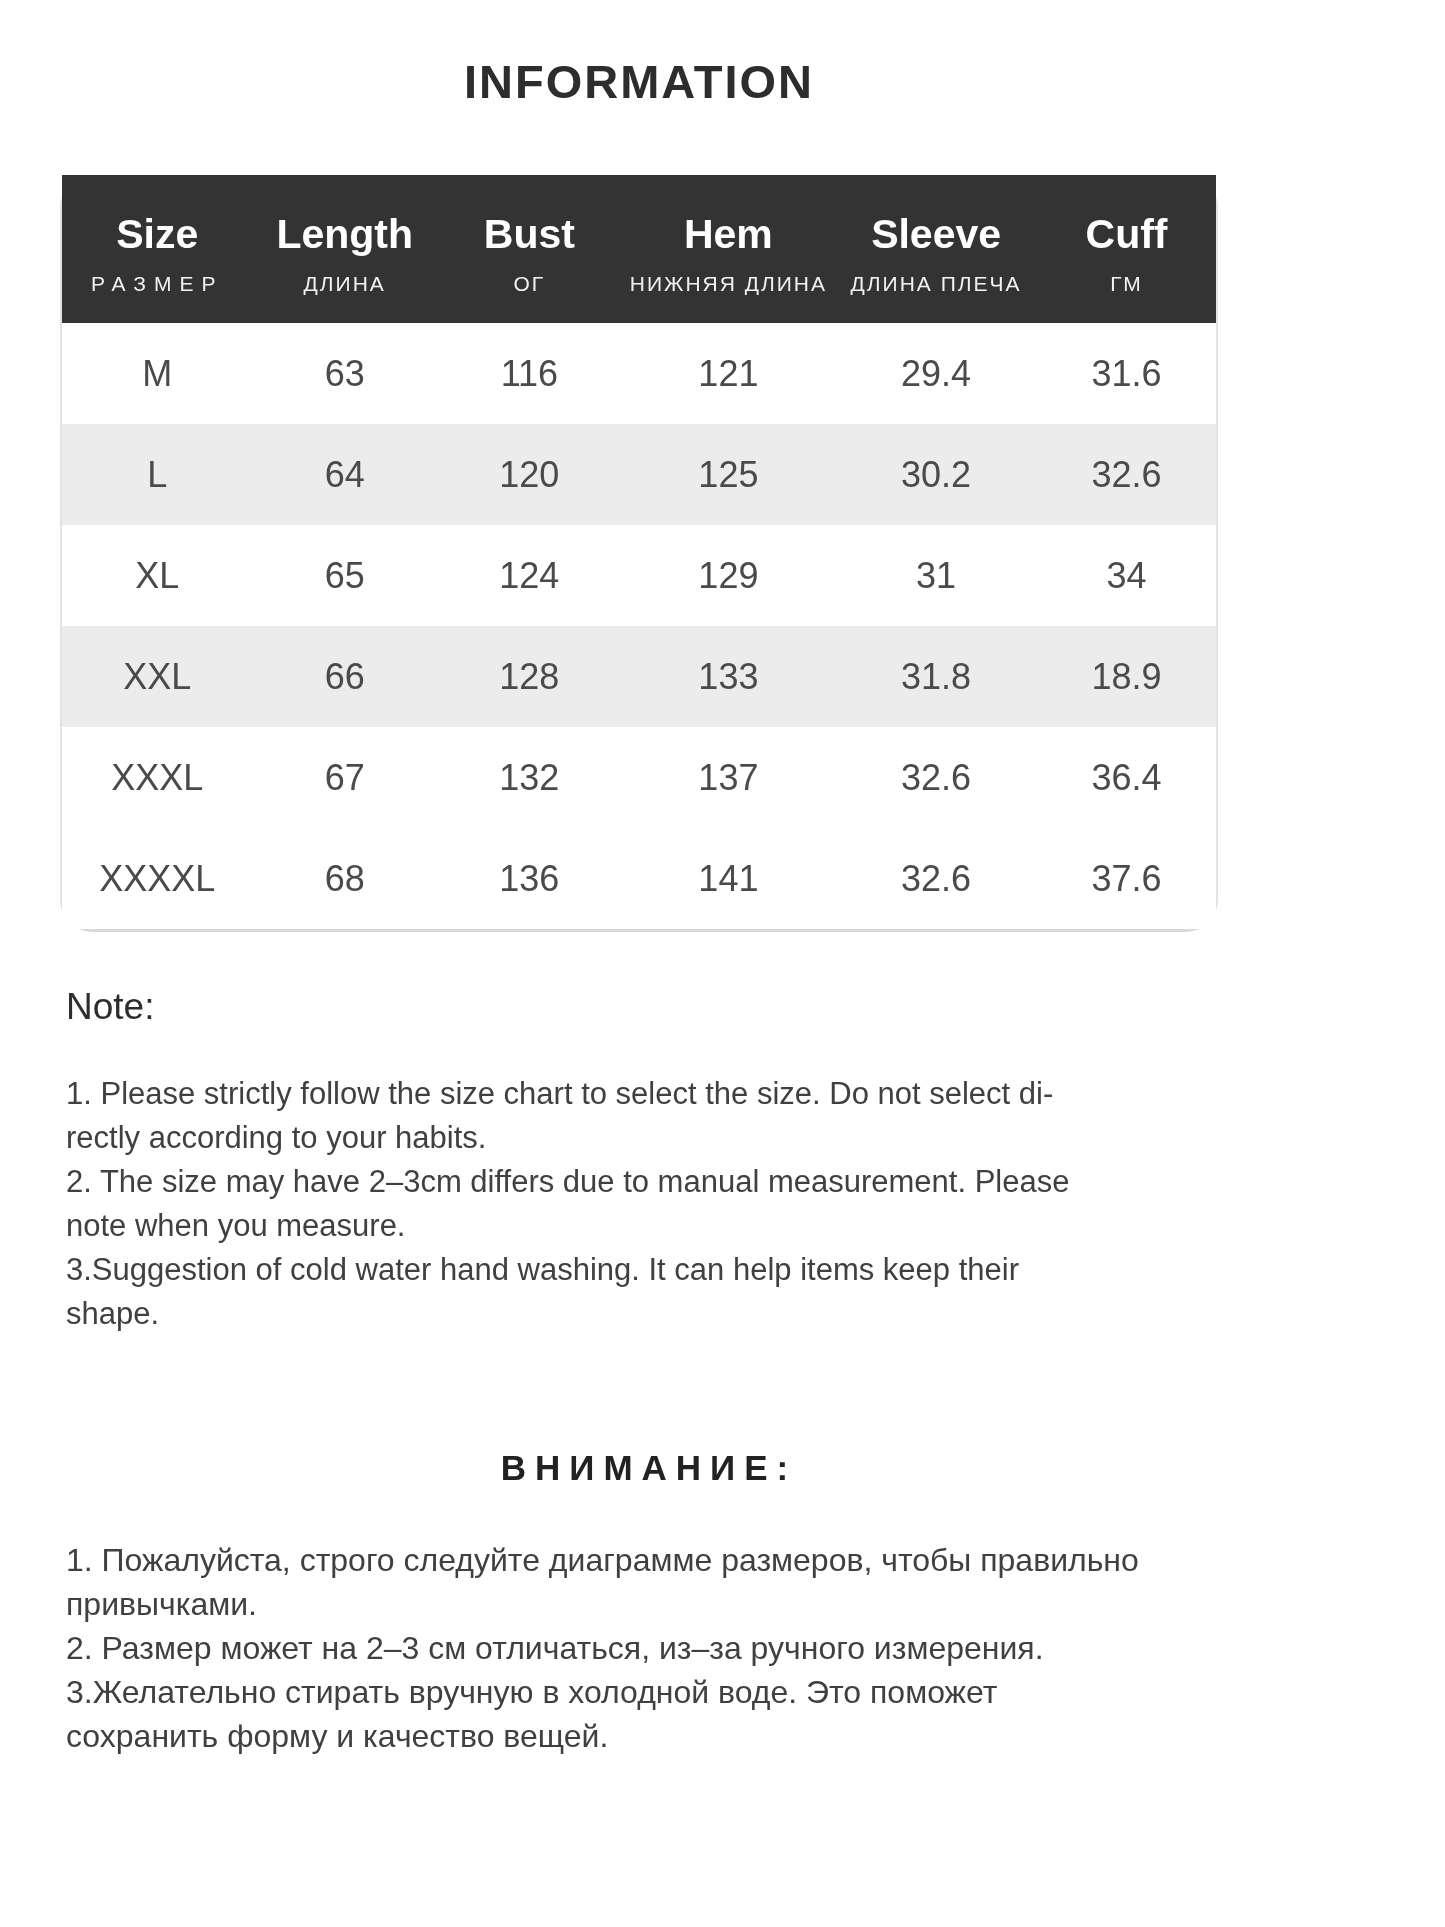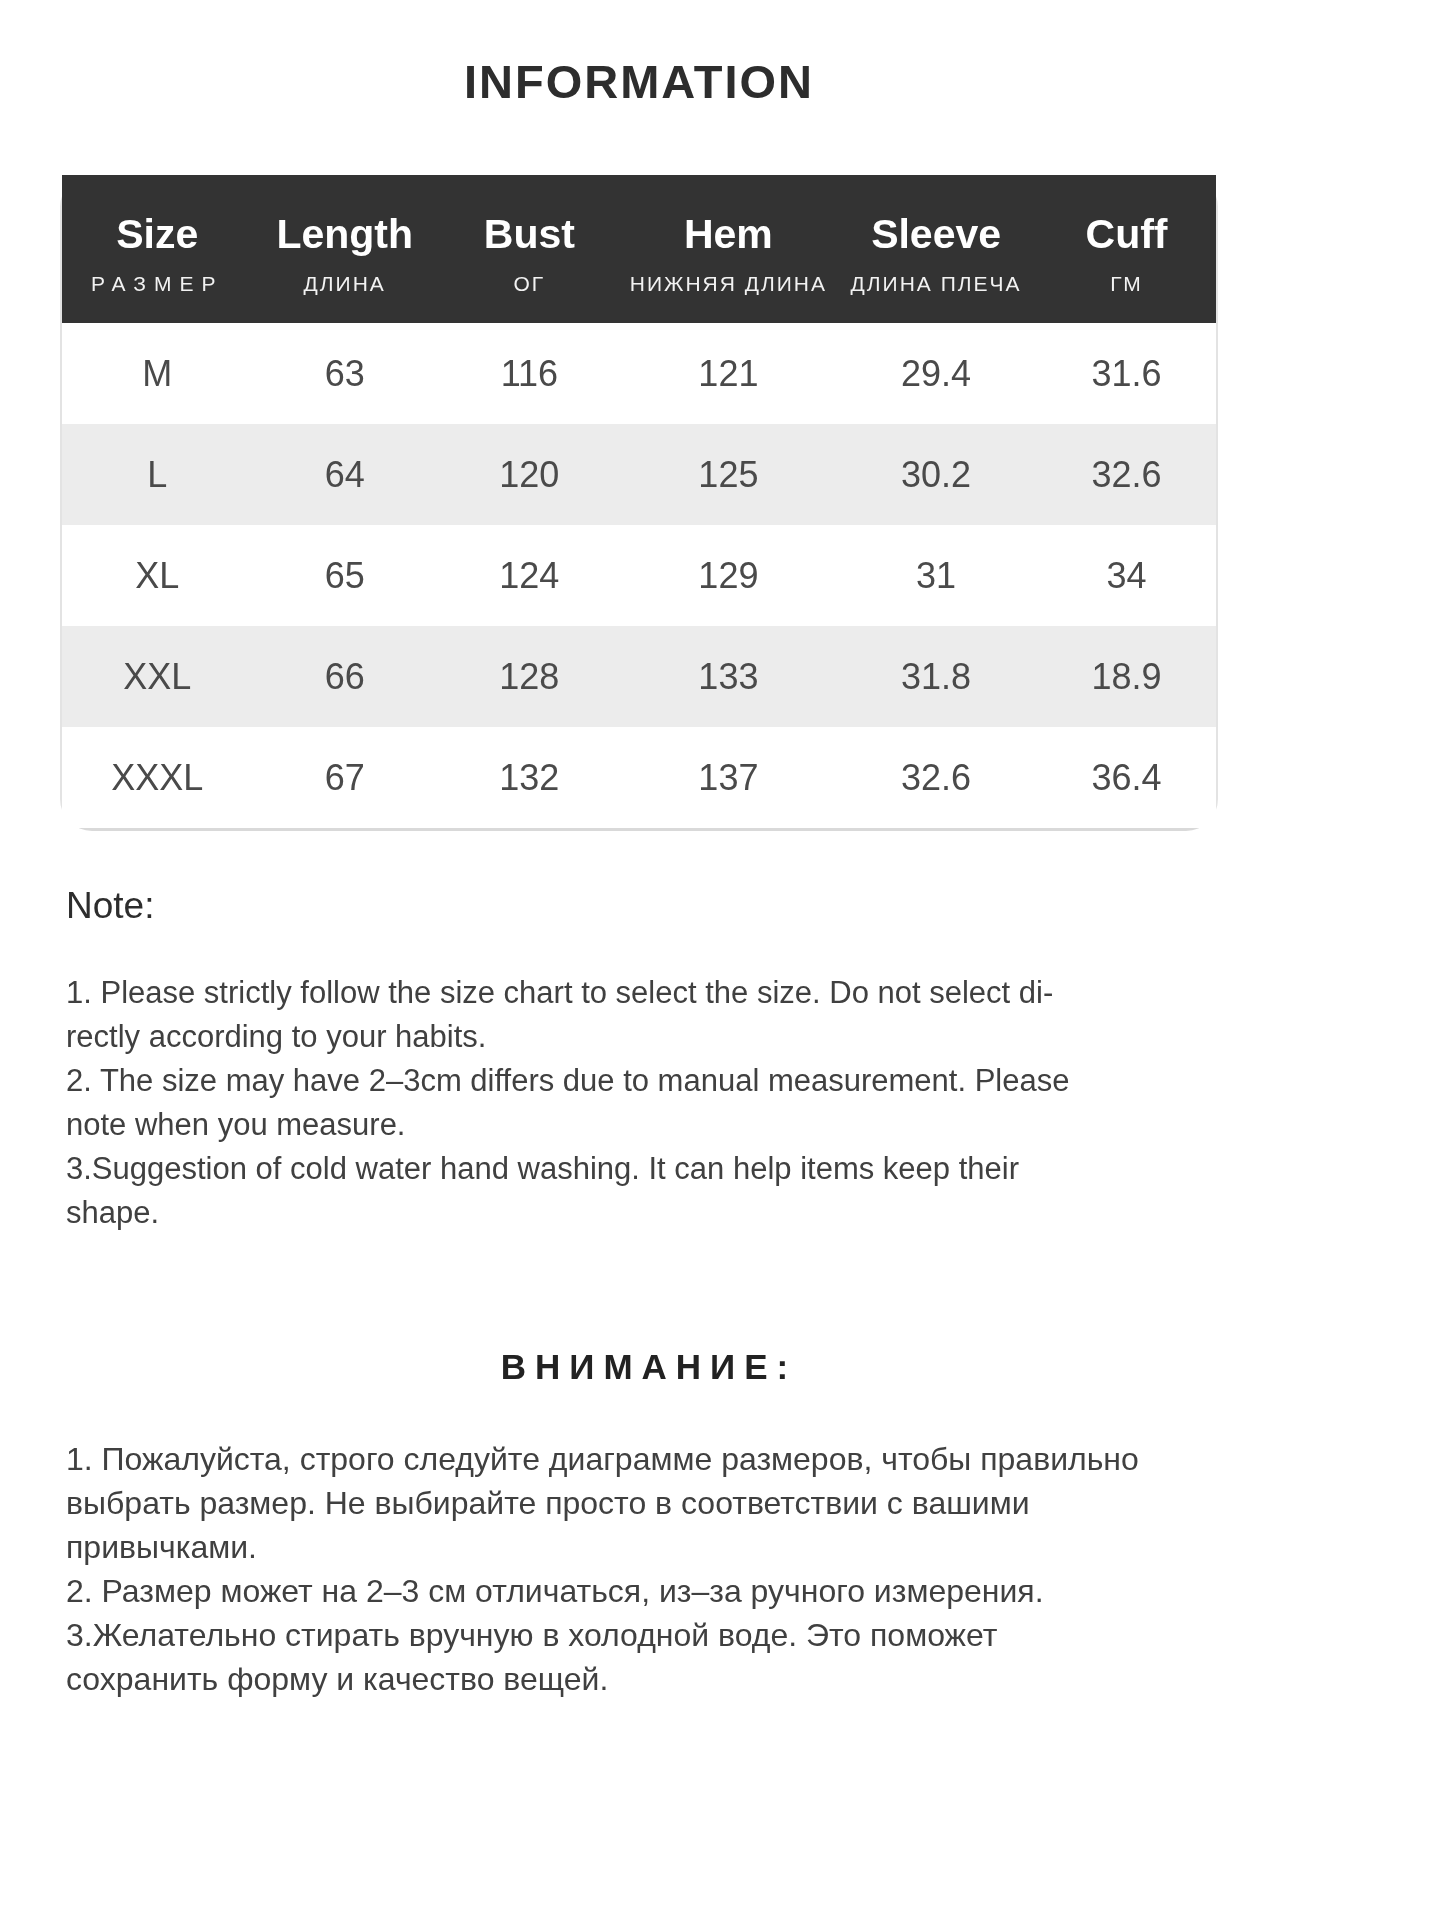--- a/index.html
+++ b/index.html
@@ -189,37 +189,44 @@
           <td>18.9</td>
         </tr>
         <tr>
           <td>XXXL</td>
           <td>67</td>
           <td>132</td>
           <td>137</td>
           <td>32.6</td>
           <td>36.4</td>
         </tr>
+        <tr>
+          <td>XXXXL</td>
+          <td>68</td>
+          <td>136</td>
+          <td>141</td>
+          <td>32.6</td>
+          <td>37.6</td>
+        </tr>
       </tbody>
     </table>
   </div>
 
   <div class="note-section">
     <div class="note-heading">Note:</div>
     <div class="body-line">1. Please strictly follow the size chart  to select the size. Do not select di-</div>
     <div class="body-line">rectly according to your habits.</div>
     <div class="body-line">2. The size may have 2–3cm differs due to manual measurement. Please</div>
     <div class="body-line">note when you measure.</div>
     <div class="body-line">3.Suggestion of cold water hand washing. It can help items keep their</div>
     <div class="body-line">shape.</div>
   </div>
 
   <div class="attention-section">
     <div class="attention-heading">ВНИМАНИЕ:</div>
     <div class="body-line">1. Пожалуйста, строго следуйте диаграмме размеров, чтобы правильно</div>
-    <div class="body-line">выбрать размер. Не выбирайте просто в соответствии с вашими</div>
     <div class="body-line">привычками.</div>
     <div class="body-line">2. Размер может на 2–3 см отличаться, из–за ручного измерения.</div>
     <div class="body-line">3.Желательно стирать вручную в холодной воде. Это поможет</div>
     <div class="body-line">сохранить форму и качество вещей.</div>
   </div>
 
 </div>
 
 </body></html>

